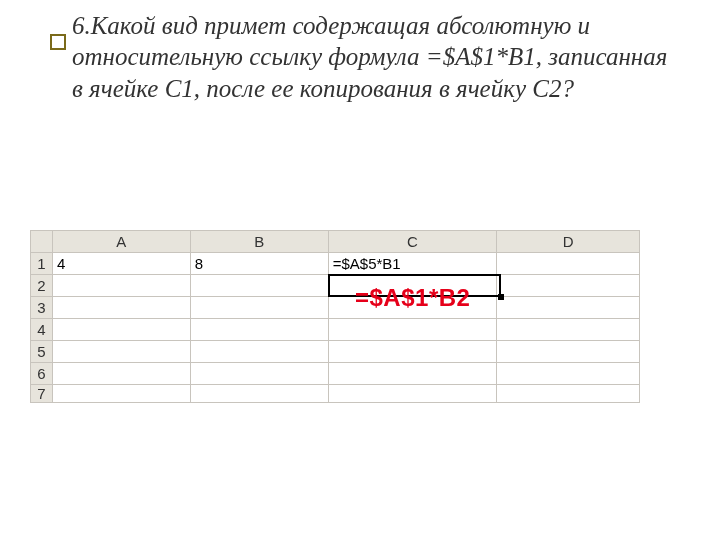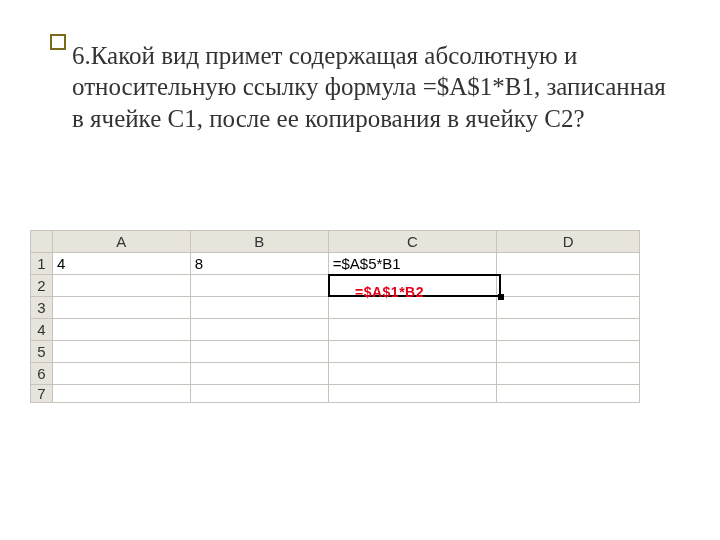--- a/index.html
+++ b/index.html
@@ -4,22 +4,23 @@
 <style>
   body {
     margin: 0;
     width: 720px;
     height: 540px;
     background: #fff;
     font-family: "Times New Roman", serif;
     overflow: hidden;
   }
   .slide {
-    padding: 40px 40px 0 72px;
+    padding: 10px 40px 0 72px;
     box-sizing: border-box;
+    font-style: italic;
   }
   .bullet {
     position: absolute;
     left: 50px;
     top: 34px;
     width: 12px;
     height: 12px;
     border: 2px solid #7a6a1a;
     background: #fff;
   }
@@ -91,21 +92,21 @@
     width: 6px;
     height: 6px;
     background: #000;
   }
   .answer-overlay {
     position: absolute;
     left: 355px;
     top: 284px;
     font-family: Arial, sans-serif;
     font-weight: bold;
-    font-size: 14px;
+    font-size: 24px;
     color: #e6001a;
     letter-spacing: 0.5px;
   }
   
   .row7 td, .row7 th { height: 10px; padding:0; }
 </style>
 </head>
 <body>
 
 <div class="slide">

